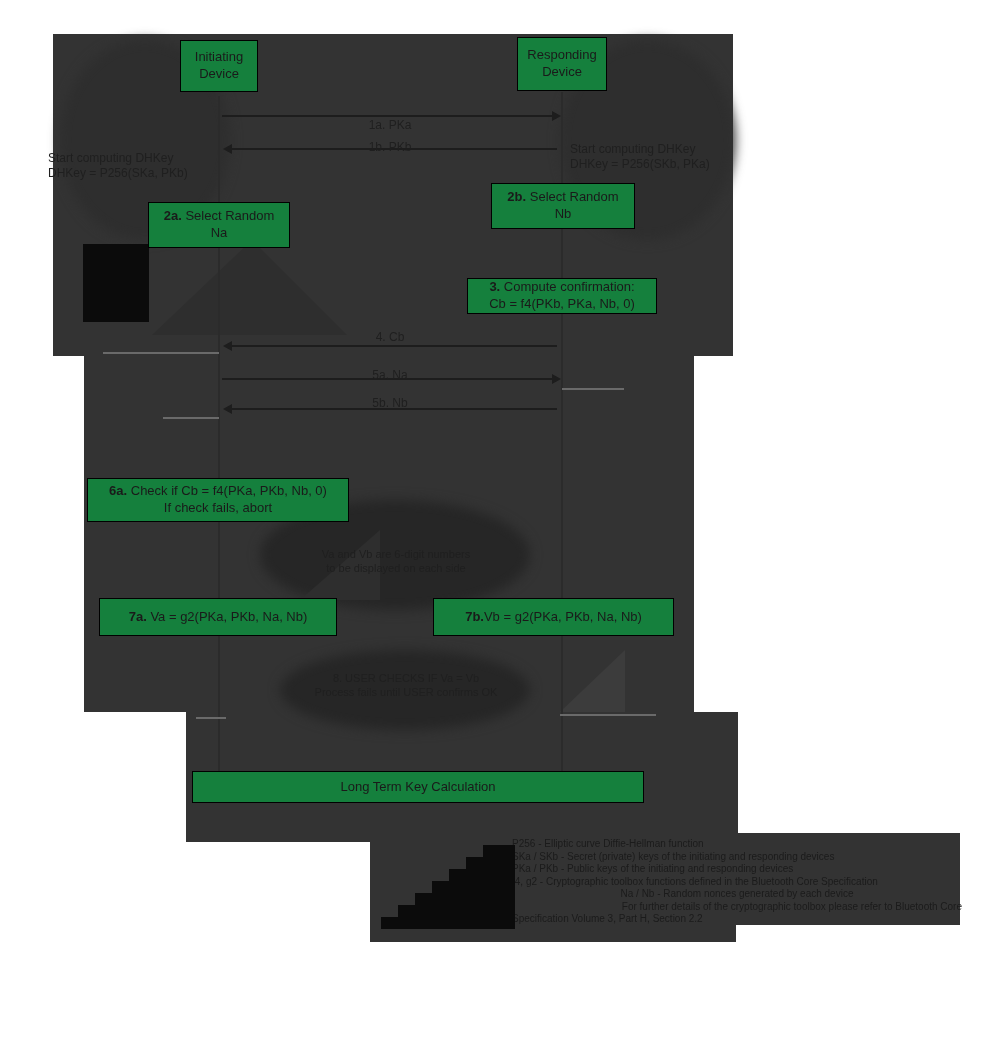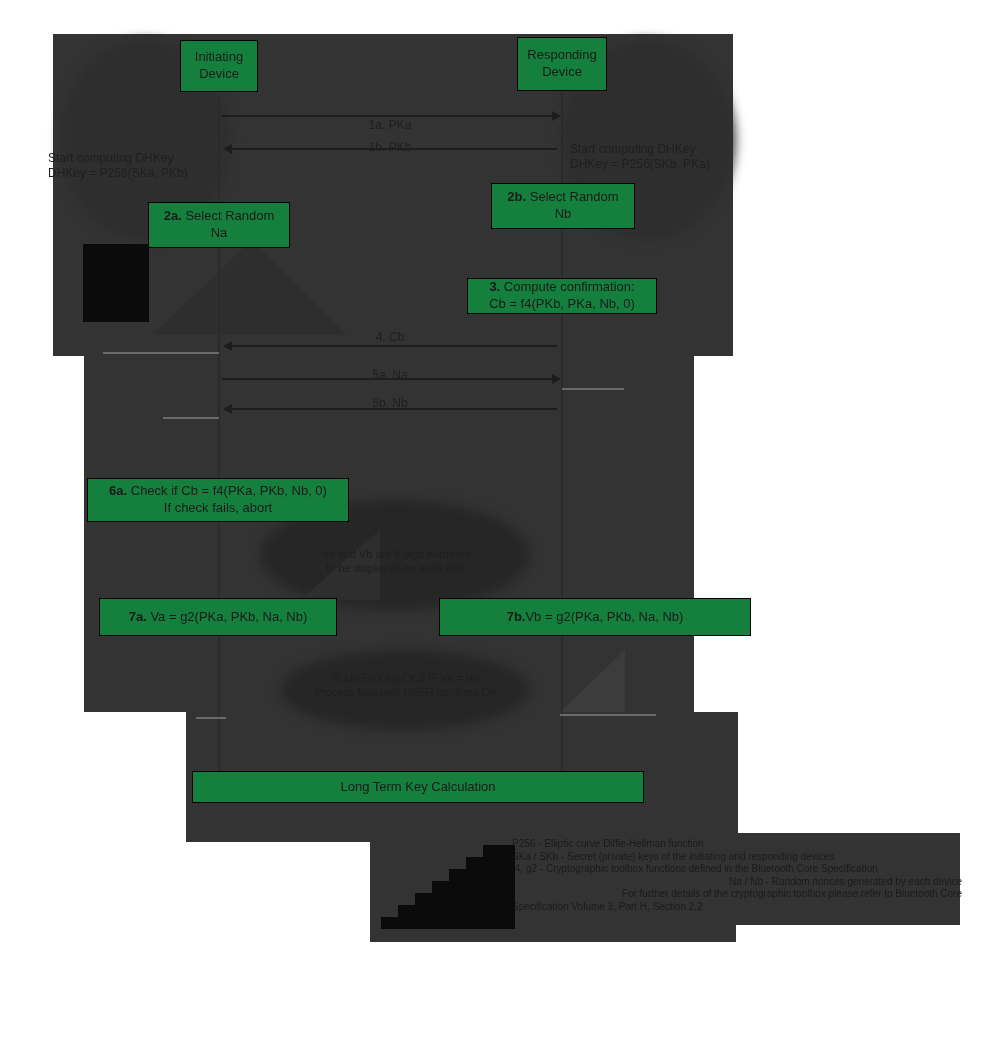--- a/index.html
+++ b/index.html
@@ -188,41 +188,42 @@
 
   <div class="dimtext small" style="left:276px; top:548px; width:240px;">Va and Vb are 6-digit numbers
 to be displayed on each side</div>
 
   <div class="box" style="left:99px; top:598px; width:238px; height:38px;">
     <div class="lines">
       <span style="font-weight:bold;">7a.</span><span> Va = g2(PKa, PKb, Na, Nb)</span>
     </div>
   </div>
 
-  <div class="box" style="left:433px; top:598px; width:312px; height:38px;margin-left:6px;">
+  <div class="box" style="left:433px; top:598px; width:241px; height:38px;">
     <div class="lines">
       <span style="font-weight:bold;">7b.</span><span>Vb = g2(PKa, PKb, Na, Nb)</span>
     </div>
   </div>
 
   <div class="dimtext small" style="left:286px; top:672px; width:240px;">8. USER CHECKS IF Va = Vb
 Process fails until USER confirms OK</div>
 
   <div class="arrowline" style="left:196px; top:717px; width:30px;"></div>
   <div class="arrowline" style="left:560px; top:714px; width:96px;"></div>
 
   <div class="box" style="left:192px; top:771px; width:452px; height:32px;">
     <div class="lines">Long Term Key Calculation</div>
   </div>
 
   <div style="position:absolute; left:512px; top:838px; width:450px;">
     <div class="dimtext tiny" style="position:static; text-align:left; color:#1b1b1b;">P256 - Elliptic curve Diffie-Hellman function</div>
     <div class="dimtext tiny" style="position:static; text-align:left; color:#1b1b1b;">SKa / SKb - Secret (private) keys of the initiating and responding devices</div>
+    <div class="dimtext tiny" style="position:static; text-align:left; color:#1b1b1b;">PKa / PKb - Public keys of the initiating and responding devices</div>
     <div class="dimtext tiny" style="position:static; text-align:left; color:#1b1b1b;">f4, g2 - Cryptographic toolbox functions defined in the Bluetooth Core Specification</div>
-    <div class="dimtext tiny" style="position:static; text-align:right; color:#1b1b1b;">Na / Nb - Random nonces generated by each device</div>
+    <div class="dimtext tiny" style="position:static; text-align:center; color:#1b1b1b;">Na / Nb - Random nonces generated by each device</div>
     <div class="dimtext tiny" style="position:static; text-align:right; color:#1b1b1b;">For further details of the cryptographic toolbox please refer to Bluetooth Core</div>
     <div class="dimtext tiny" style="position:static; text-align:left; color:#1b1b1b;">Specification Volume 3, Part H, Section 2.2</div>
   </div>
 
   <div class="blockdark" style="left:483px; top:845px; width:32px; height:12px;"></div>
   <div class="blockdark" style="left:466px; top:857px; width:49px; height:12px;"></div>
   <div class="blockdark" style="left:449px; top:869px; width:66px; height:12px;"></div>
   <div class="blockdark" style="left:432px; top:881px; width:83px; height:12px;"></div>
   <div class="blockdark" style="left:415px; top:893px; width:100px; height:12px;"></div>
   <div class="blockdark" style="left:398px; top:905px; width:117px; height:12px;"></div>

